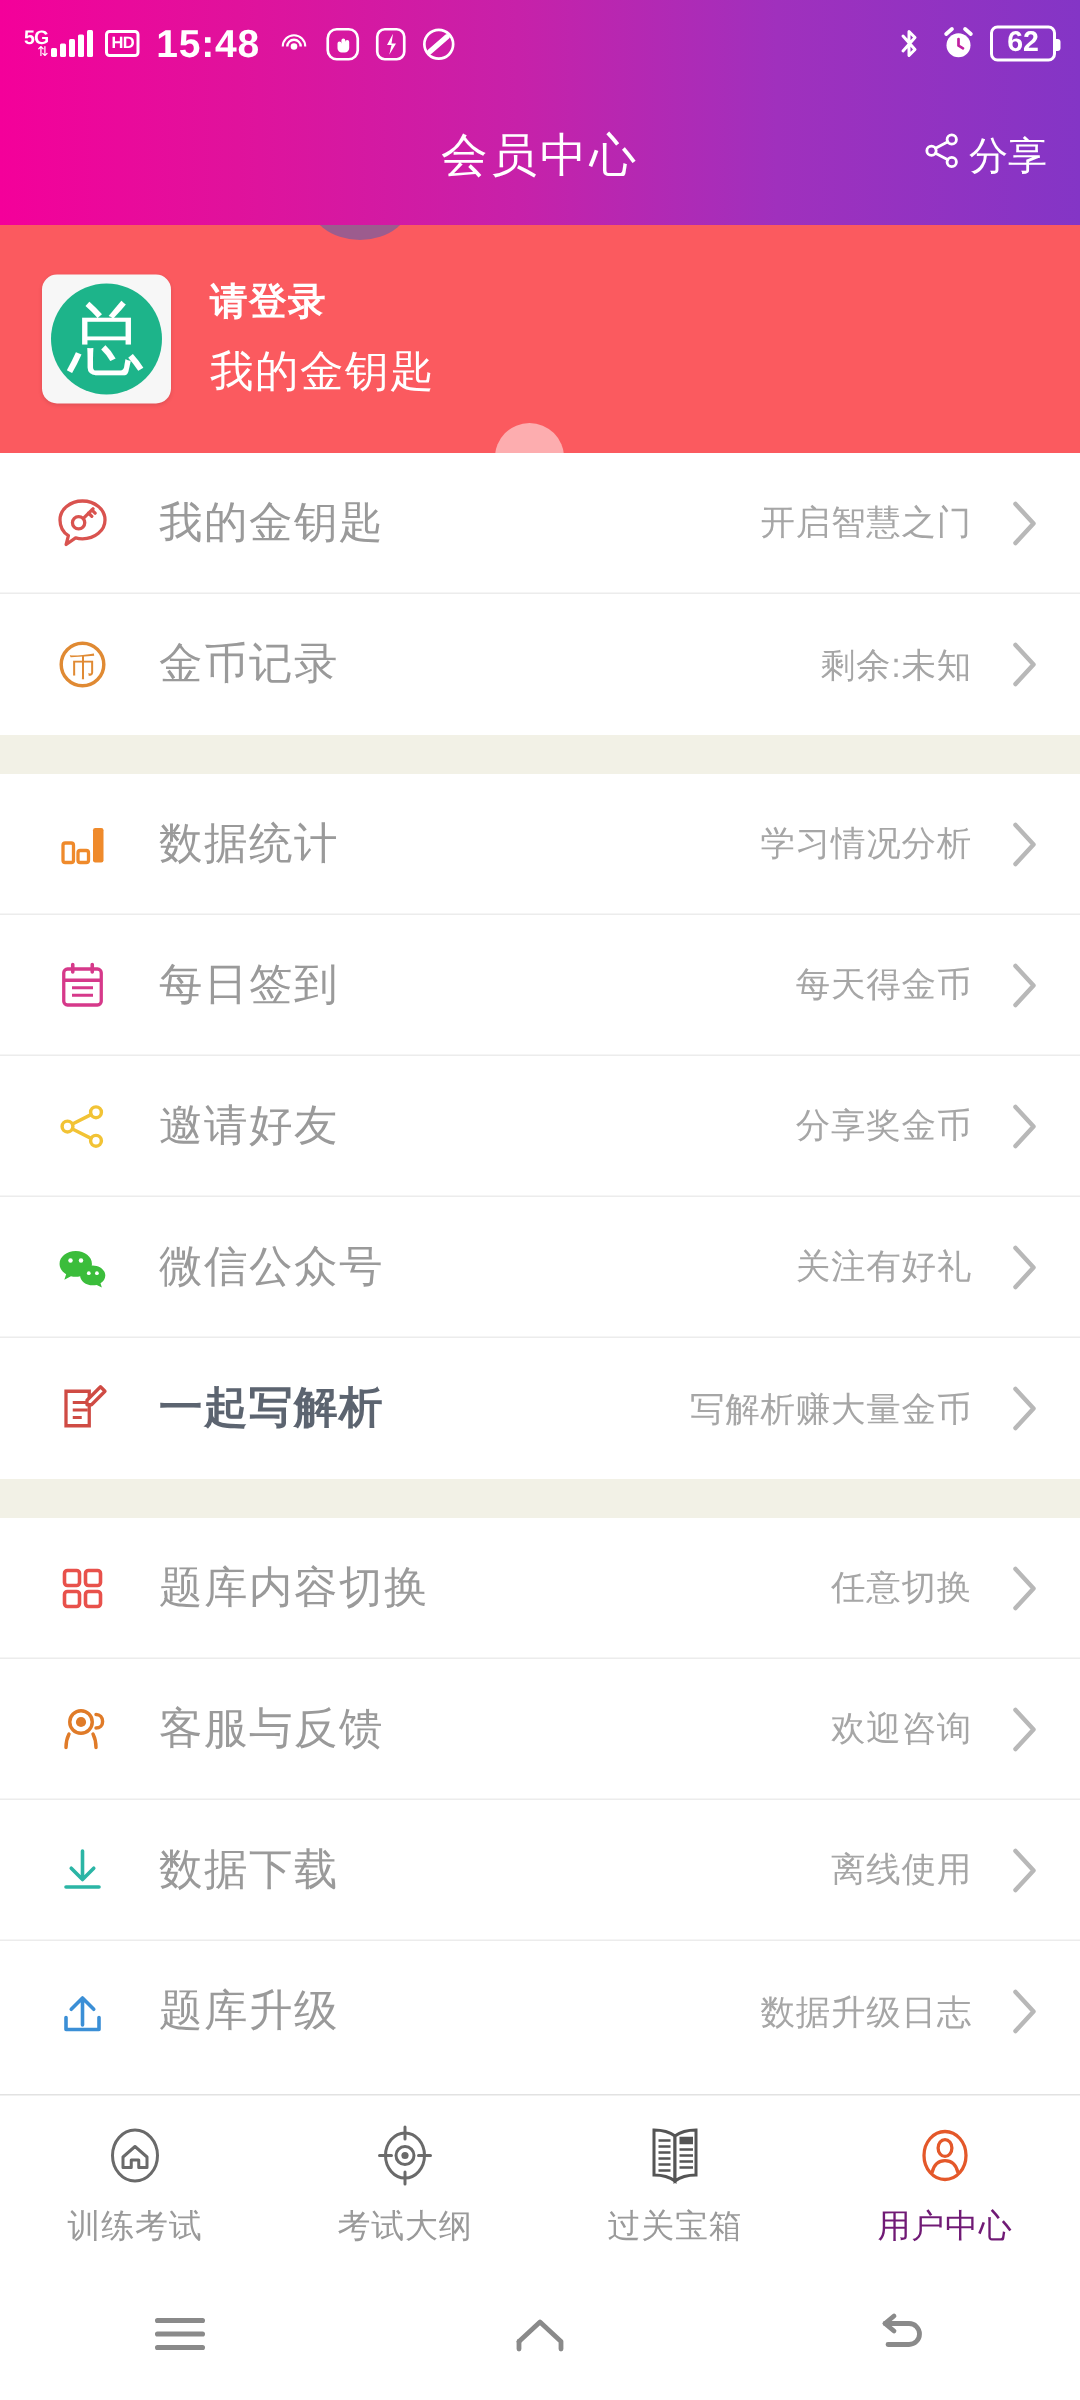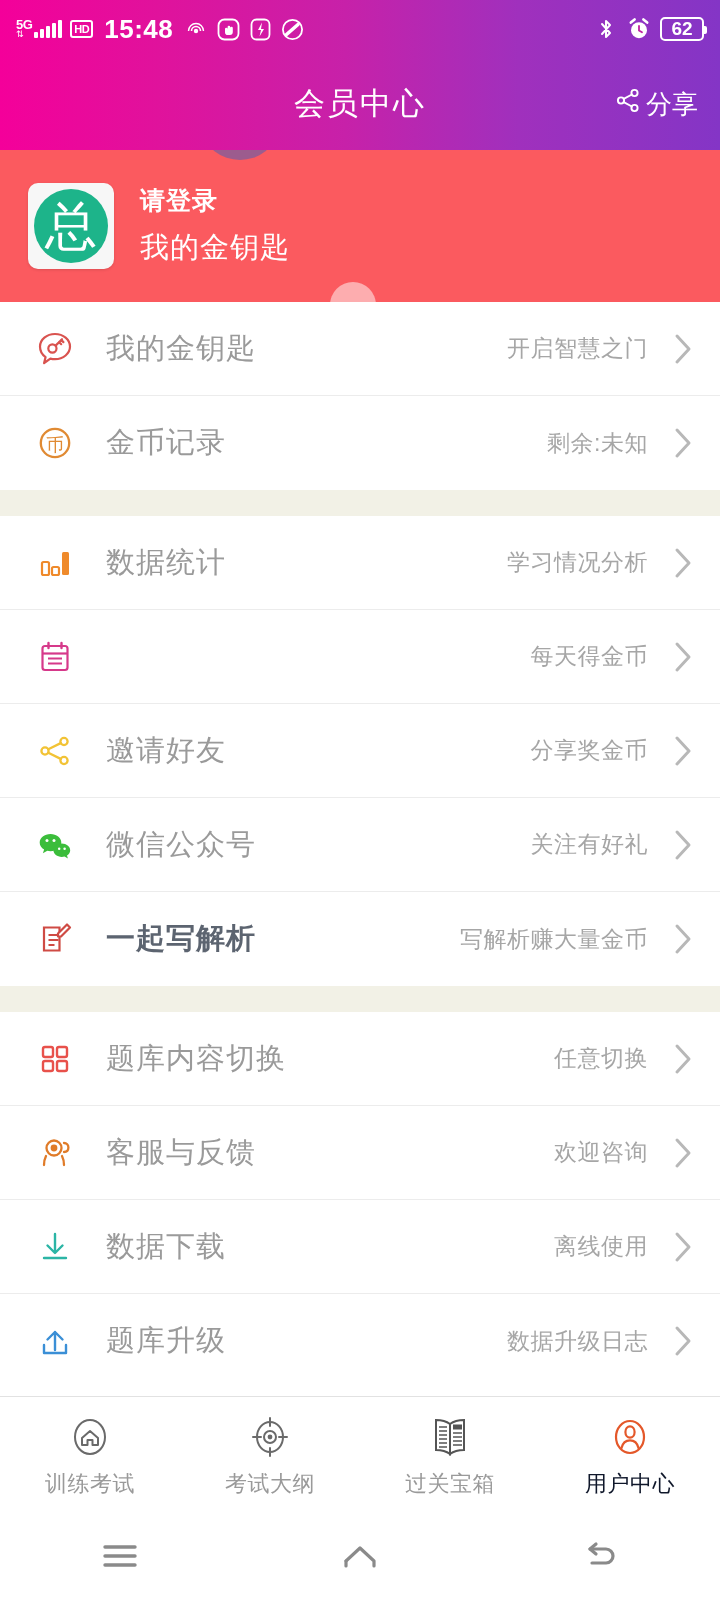--- a/index.html
+++ b/index.html
@@ -14,21 +14,21 @@
   
   .statusbar {
     position: relative; height: 58px;
     background: linear-gradient(90deg, #f4009a 0%, #e0129c 22%, #c721a9 48%, #a030bd 72%, #8435c6 100%);
     display: flex; align-items: center; padding: 0 16px; color: #fff;
   }
   .sb-left { display: flex; align-items: center; gap: 8px; }
   .sb-right { margin-left: auto; display: flex; align-items: center; gap: 9px; }
   .net-block { display: flex; align-items: flex-end; gap: 2px; }
   .net-5g { font-size: 13px; font-weight: bold; line-height: 10px; letter-spacing: -.5px; }
-  .net-col { display: flex; flex-direction: column; align-items: flex-start; }
+  .net-col { display: flex; flex-direction: column; align-items: flex-end; }
   .arrows { font-size: 9px; line-height: 8px; }
   .bars { display: flex; align-items: flex-end; gap: 2px; height: 18px; }
   .bars i { display: block; width: 4px; background: #fff; border-radius: 1px; }
   .bars i:nth-child(1){height:6px}.bars i:nth-child(2){height:9px}
   .bars i:nth-child(3){height:12px}.bars i:nth-child(4){height:15px}.bars i:nth-child(5){height:18px}
   .hd-badge {
     border: 2px solid #fff; border-radius: 3px; font-size: 11px; font-weight: bold;
     padding: 0 2px; line-height: 14px; letter-spacing: -.5px;
   }
   .sb-time { font-size: 26px; font-weight: bold; letter-spacing: .5px; margin: 0 3px; }
@@ -103,21 +103,21 @@
   
   .tabbar {
     position: absolute; left: 0; bottom: 88px; width: 720px; height: 116px;
     background: #fff; border-top: 1px solid #e2e2e2;
     display: flex; align-items: center;
   }
   .tab { flex: 1; display: flex; flex-direction: column; align-items: center; gap: 6px; }
   .tab-ico { height: 52px; display: flex; align-items: center; justify-content: center; }
   .tab-ico svg { display: block; }
   .tab-label { font-size: 22px; color: #9a9a9a; letter-spacing: .5px; }
-  .tab.active .tab-label { color: #0f172a; }
+  .tab.active .tab-label { color: #701a75; }
 
   
   .sysnav {
     position: absolute; left: 0; bottom: 0; width: 720px; height: 88px;
     background: #fff; display: flex; align-items: center;
   }
   .sysnav-btn { flex: 1; display: flex; align-items: center; justify-content: center; }
   .sysnav-btn svg { display: block; }
 </style>
 </head>
@@ -273,20 +273,21 @@
       </div>
       <div class="row">
         <span class="row-ico">
           <svg width="44" height="44" viewBox="0 0 44 44">
               <rect x="9.5" y="11" width="25" height="24" rx="2.5" stroke="#d6398a" stroke-width="2.2" fill="none"></rect>
               <path d="M9.5 18.5h25" stroke="#d6398a" stroke-width="2.2"></path>
               <path d="M15 23.5h14M15 28.5h14" stroke="#d6398a" stroke-width="2"></path>
               <path d="M15.5 8v5M28.5 8v5" stroke="#d6398a" stroke-width="2.4" stroke-linecap="round"></path>
             </svg>
         </span>
+        <span class="row-label">每日签到</span>
         <span class="row-value">每天得金币</span>
         <span class="chev">
           <svg width="22" height="34" viewBox="0 0 22 34">
               <path d="M5 4l12 13L5 30" stroke="#b8b8b8" stroke-width="3" fill="none" stroke-linecap="round" stroke-linejoin="round"></path>
             </svg>
         </span>
       </div>
       <div class="row">
         <span class="row-ico">
           <svg width="44" height="44" viewBox="0 0 44 44">

